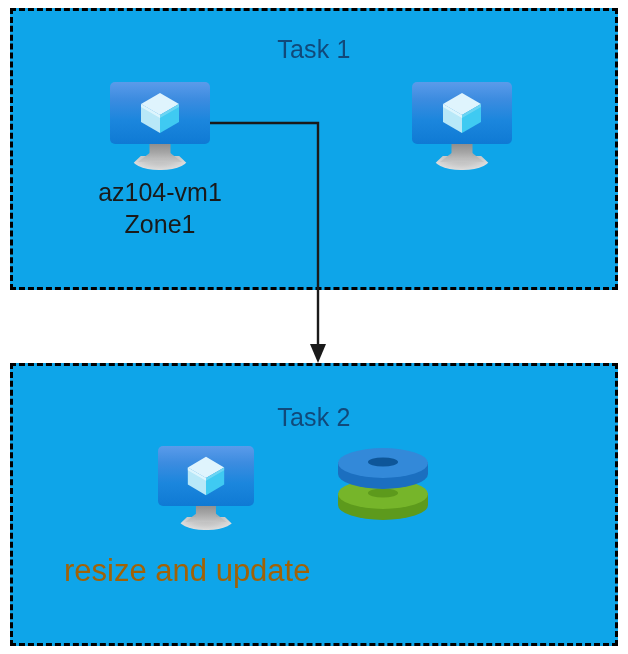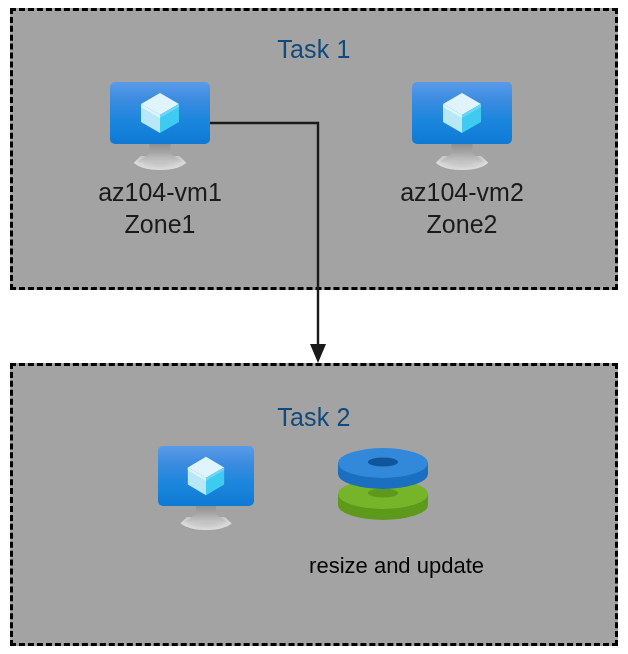--- a/index.html
+++ b/index.html
@@ -18,21 +18,21 @@
   #canvas {
     position: absolute;
     left: 0; top: 0;
     width: 628px;
     height: 654px;
   }
 
   
   .task-box {
     position: absolute;
-    background: #a3a3a3;
+    background: #0ea5e9;
     box-sizing: border-box;
     border: 3px dashed #000000;
   }
   #task1-box {
     left: 10px;
     top: 8px;
     width: 608px;
     height: 282px;
   }
   #task2-box {
@@ -124,23 +124,23 @@
     user-select: none;
   }
   #vm1-label { left: 40px; top: 176px; width: 240px; }
   #vm2-label { left: 342px; top: 176px; width: 240px; }
 
   #task2-caption {
     position: absolute;
     left: 64px;
     top: 553px;
     width: 420px;
-    text-align: right;
-    color: #000000;
-    font-size: 22px;
+    text-align: left;
+    color: #a16207;
+    font-size: 31px;
     font-family: "Liberation Sans", sans-serif;
     user-select: none;
   }
 
   
   #disk-icon {
     position: absolute;
     left: 334px;
     top: 443px;
     width: 98px;
@@ -192,22 +192,20 @@
       <svg class="vm-cube" width="46" height="46" viewBox="0 0 46 46">
         <polygon points="23,3 42,14 23,25 4,14" fill="#dff4fd"></polygon>
         <polygon points="4,14 23,25 23,43 4,32" fill="#b8e8f8"></polygon>
         <polygon points="23,25 42,14 42,32 23,43" fill="#3fcaf2"></polygon>
         <polygon points="4,14 23,25 23,28 4,17" fill="#eafaff" opacity="0.75"></polygon>
         <polygon points="23,25 42,14 42,17 23,28" fill="#8fdef4" opacity="0.55"></polygon>
       </svg>
     </div>
   </div>
 
-  <div class="vm-label" id="vm2-label">az104-vm2
-Zone2</div>
 
   <div class="task-box" id="task2-box">
     <div class="task-title" id="task2-title">Task 2</div>
   </div>
 
   <div class="vm-icon" id="vm3-icon">
     <div class="vm-stand-base"></div>
     <div class="vm-stand-flare"></div>
     <div class="vm-stand-neck"></div>
     <div class="vm-screen">

